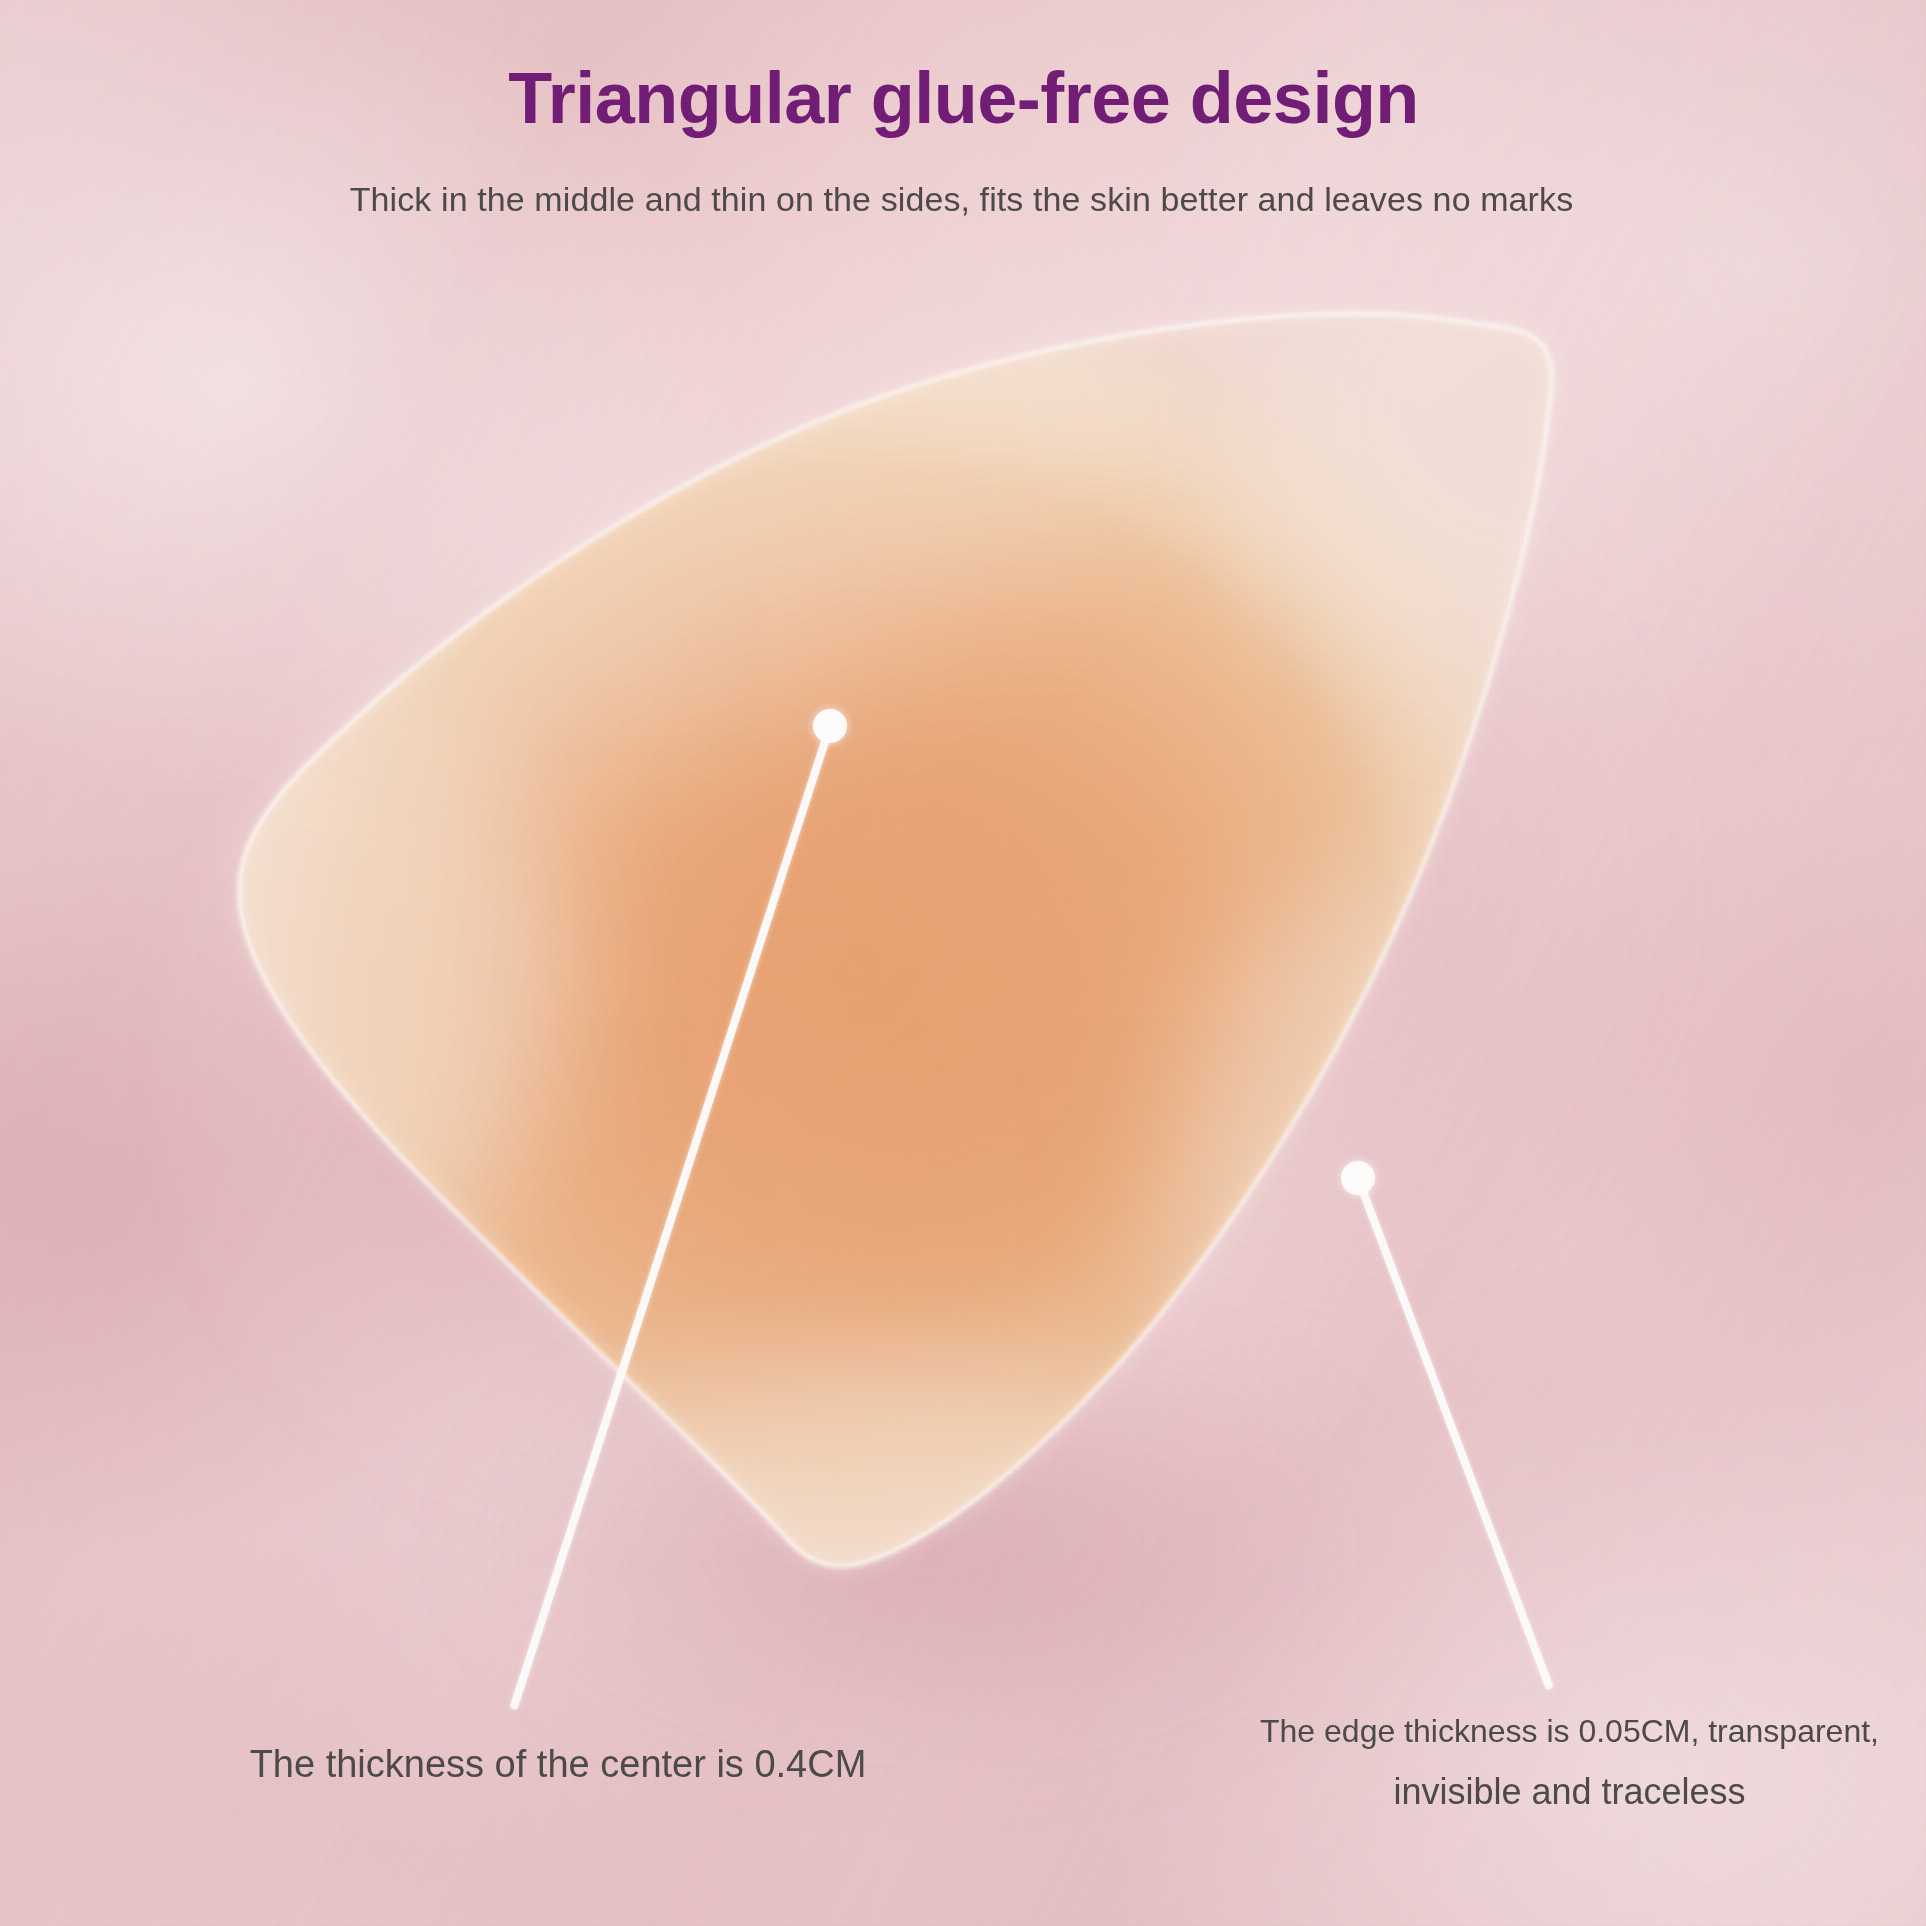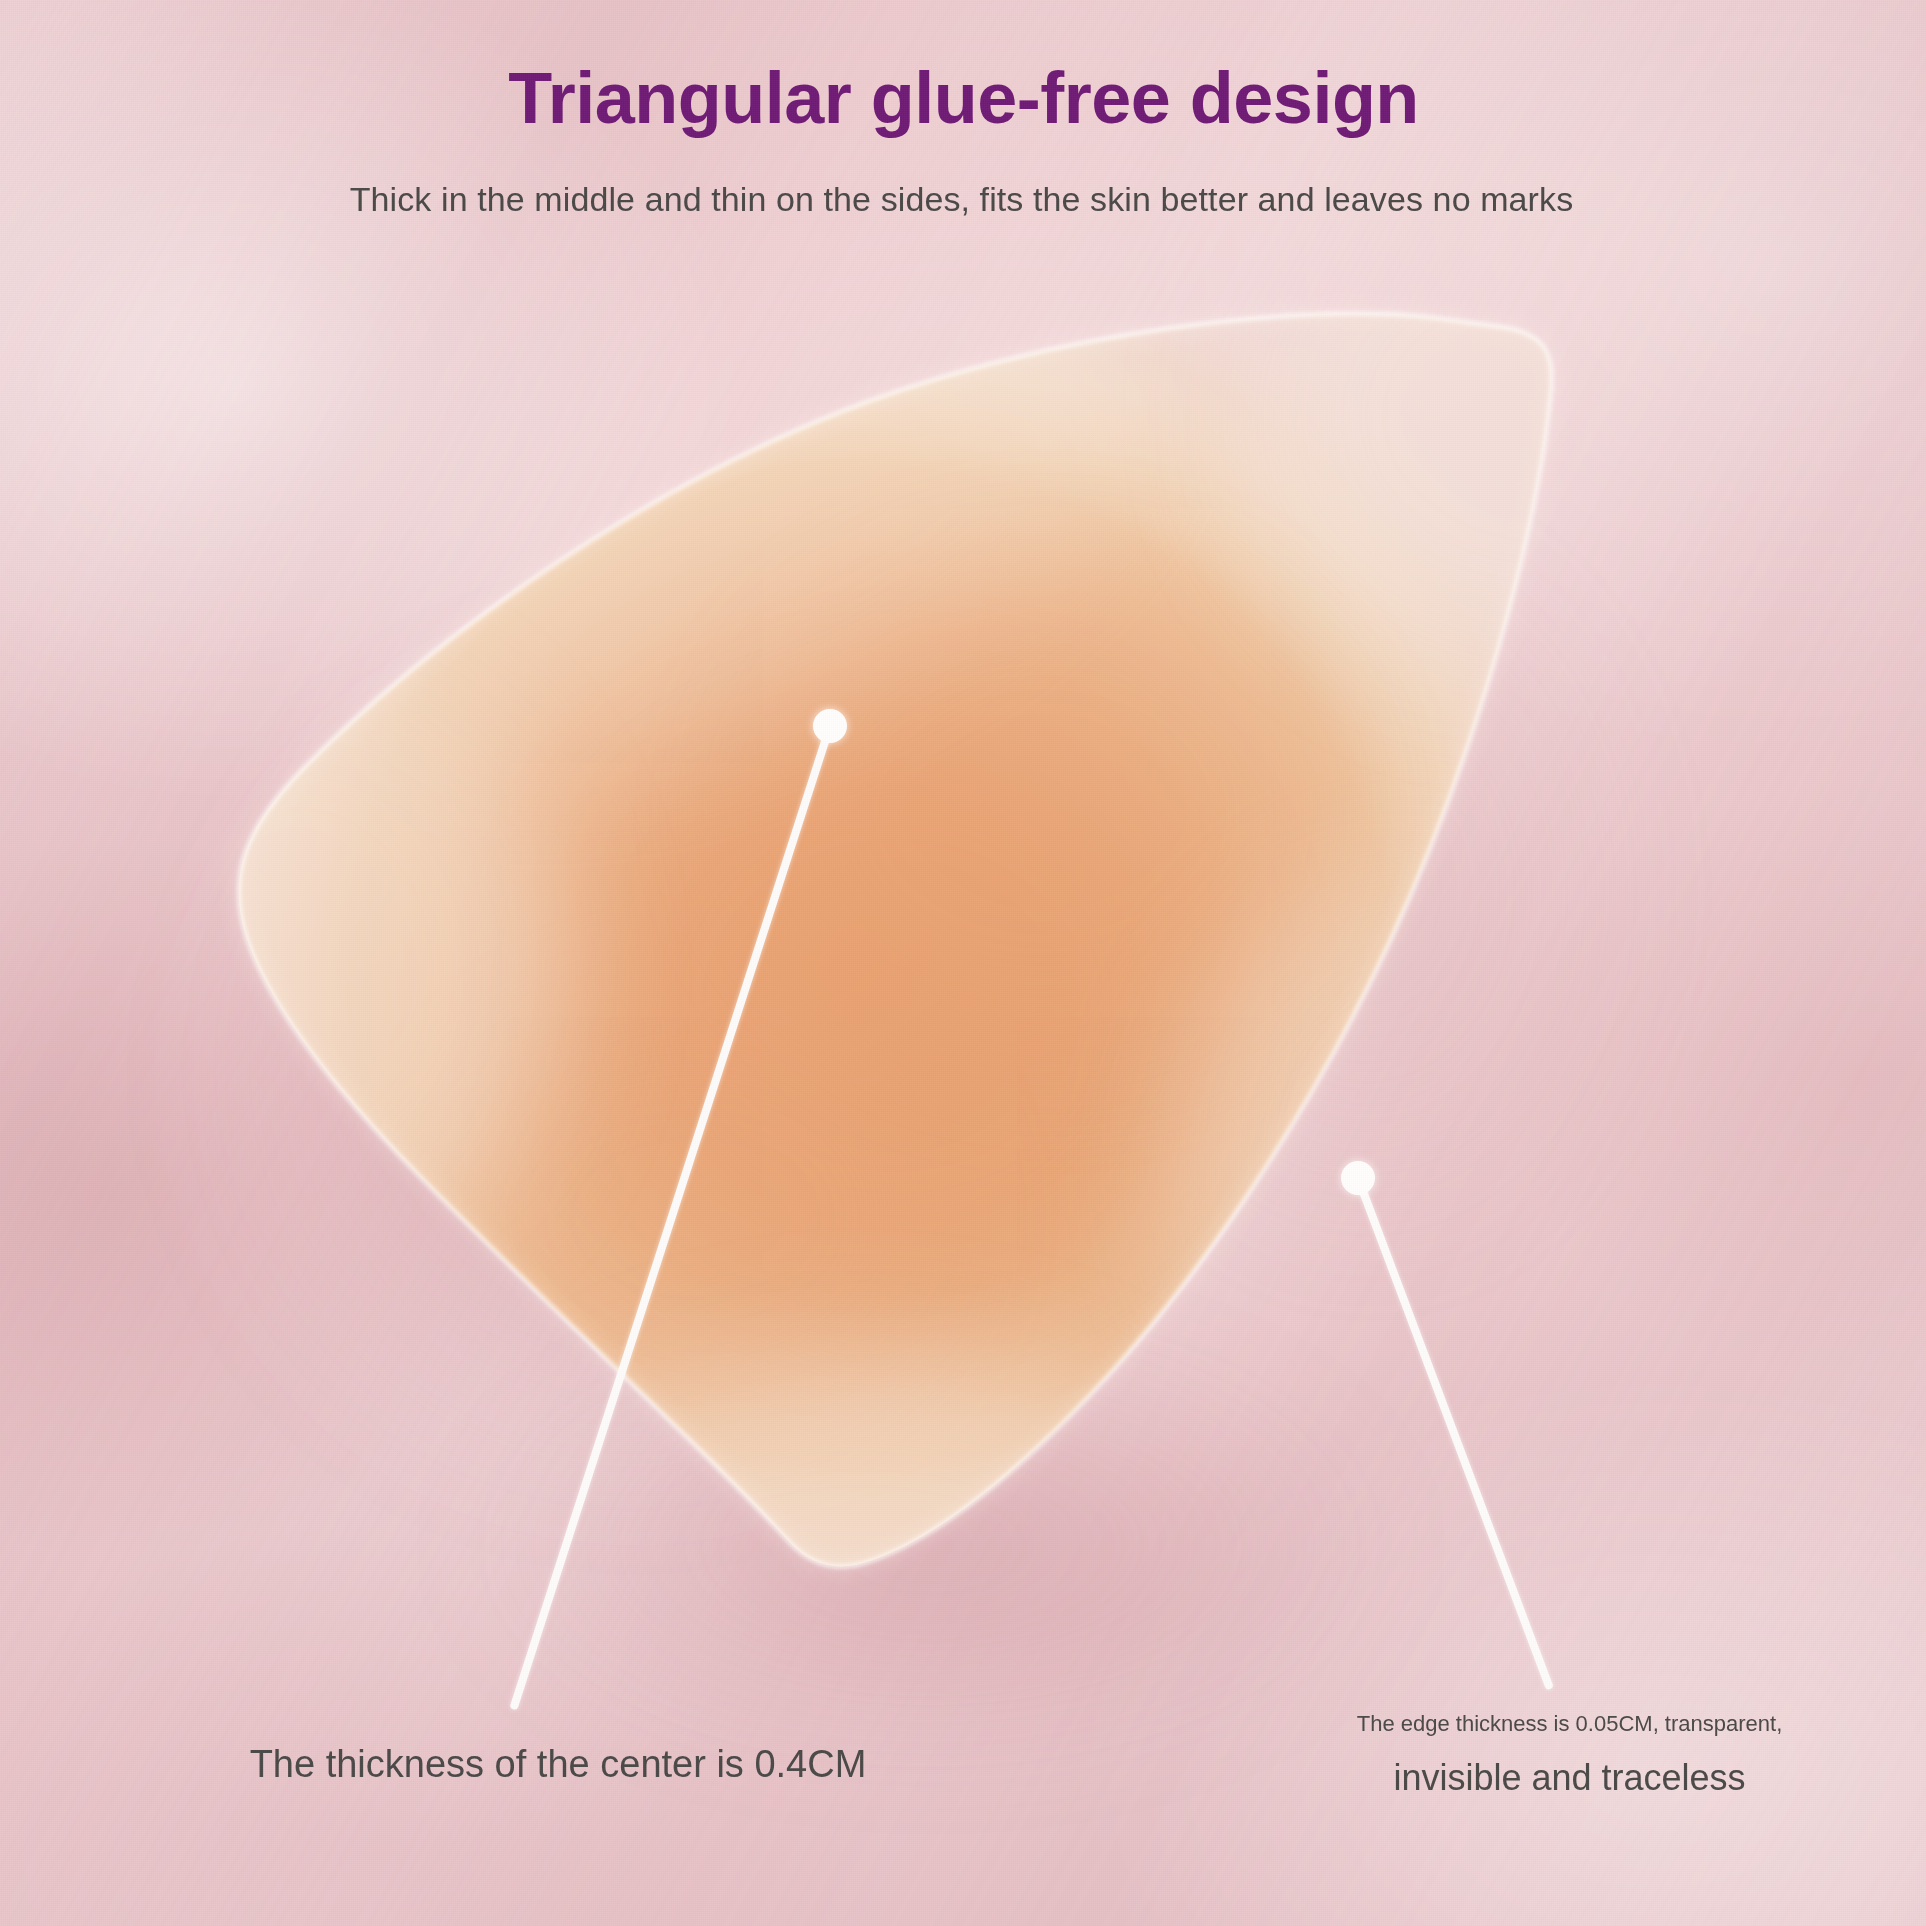--- a/index.html
+++ b/index.html
@@ -125,21 +125,21 @@
     left: 162px;
     top: 1737px;
     width: 792px;
     font-size: 38px;
   }
   .caption-right {
     left: 1228px;
     top: 1708px;
     width: 683px;
   }
-  .caption-right .line-1 { font-size: 22px; }
+  .caption-right .line-1 { font-size: 32px; }
   .caption-right .line-2 { font-size: 36px; margin-top: 12px; }
 </style>
 </head>
 <body>
 
 <div id="stage">
 
   <div class="bg-base"></div>
   <div class="bg-sheen-a"></div>
   <div class="bg-sheen-b"></div>

